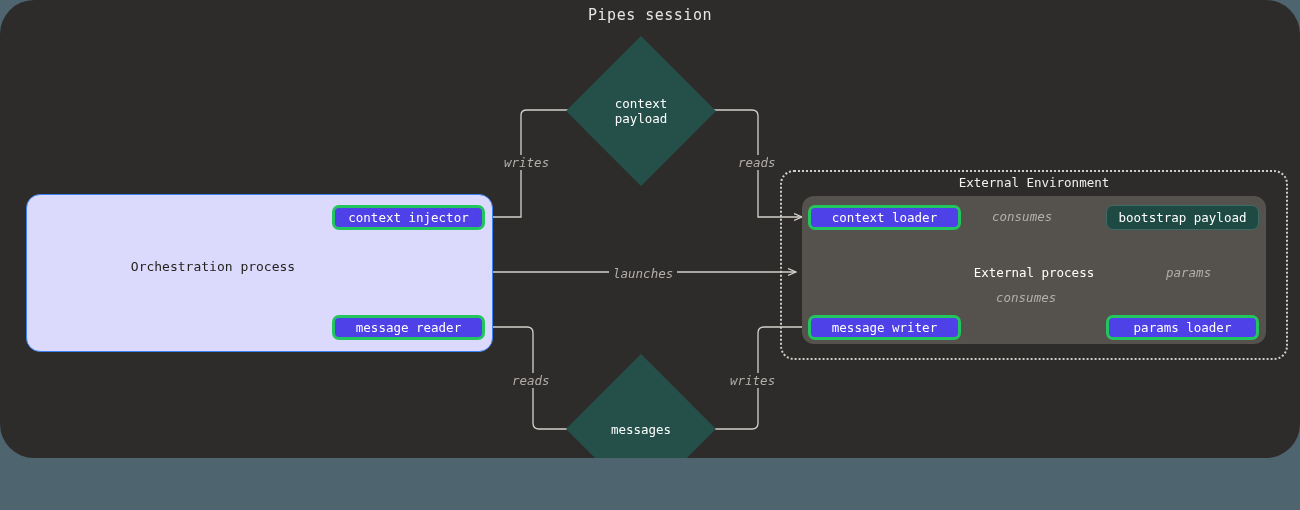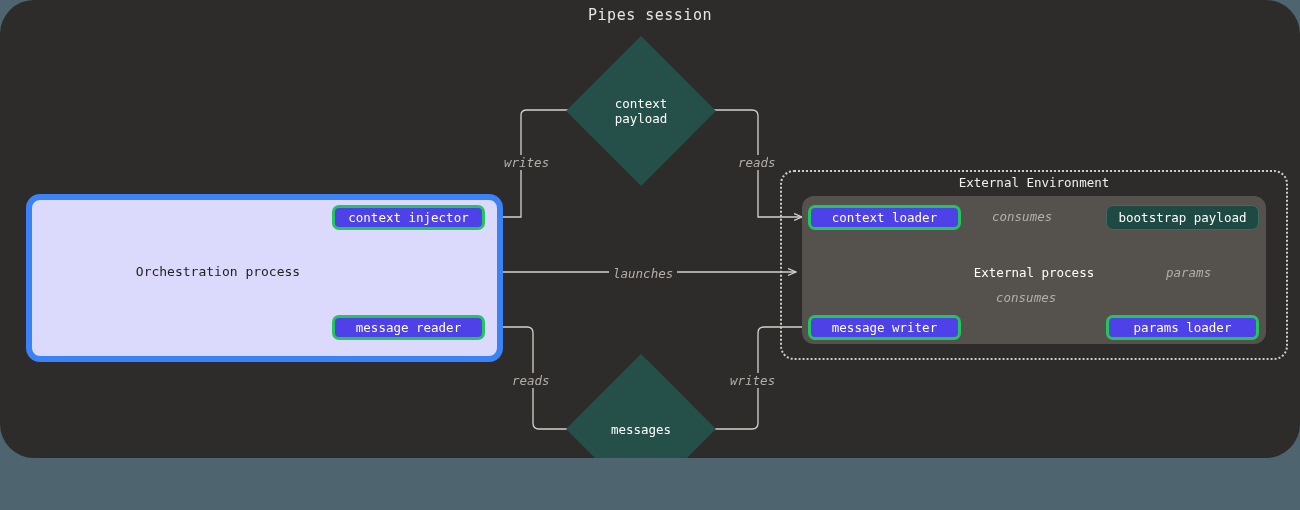--- a/index.html
+++ b/index.html
@@ -19,21 +19,21 @@
     position:absolute;left:0;top:6px;width:1300px;
     text-align:center;
     color:#e8e6e3;
     font-size:15px;
     letter-spacing:0.5px;
   }
   
   #orch{
     position:absolute;left:26px;top:194px;width:465px;height:156px;
     background:#dcdafc;
-    border:6px solid #3b82f6;
+    border:1px solid #3b82f6;
     border-radius:14px;
   }
   #orch-label{
     position:absolute;left:0;top:64px;width:372px;
     text-align:center;
     color:#24221f;
     font-size:13px;
   }
   .chip{
     position:absolute;

